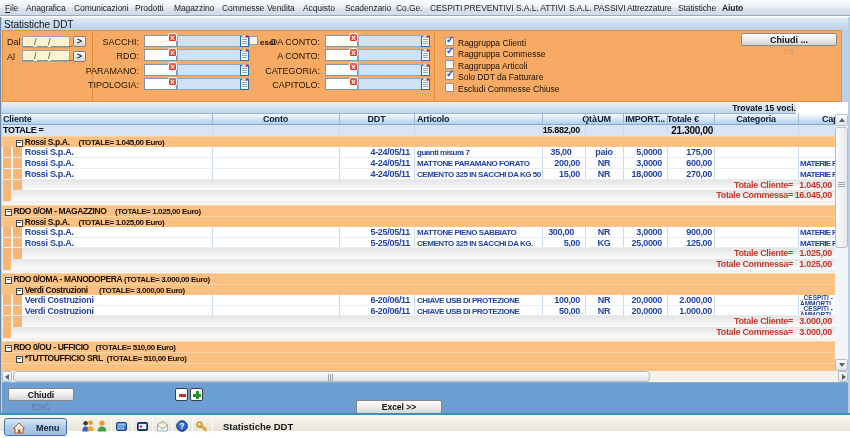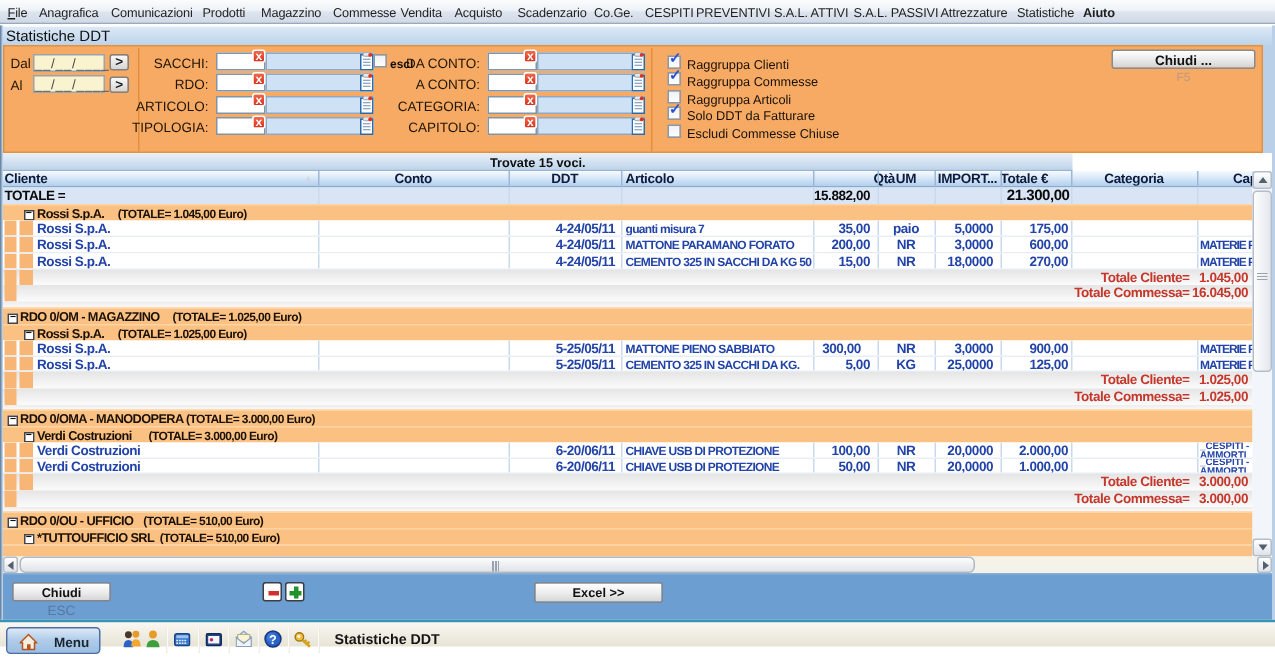--- a/index.html
+++ b/index.html
@@ -26,23 +26,23 @@
   border:1px solid #808080; border-radius:2px; font-size:9px; line-height:9px; text-align:center;
   color:#222; font-weight:bold; }
 .chk { position:absolute; width:9px; height:9px; background:linear-gradient(#eef1f4,#fdfdfd);
   border:1px solid #8a98a8; }
 .chklabel { position:absolute; font-size:8.5px; color:#181008; }
 .checkmark { position:absolute; font-size:10px; color:#2b4fd0; font-weight:bold; line-height:9px; }
 #cercabtn { position:absolute; left:738px; top:2px; width:96px; height:13px;
   background:linear-gradient(#ffffff,#e9e9e9 55%,#d3d3d3); border:1px solid #8a8a8a; border-radius:2px;
   font-size:9px; font-weight:bold; text-align:center; line-height:12px; color:#111; }
 .divline { position:absolute; width:1px; background:#e28f3e; }
-#trovate { left:2px; top:102px; width:713px; height:12px;
+#trovate { left:2px; top:102px; width:794px; height:12px;
   background:linear-gradient(#e9f1f9,#bfd4ea); border-bottom:1px solid #98b4d2;
-  font-size:8.5px; font-weight:bold; color:#101010; text-align:center; line-height:12px; }
+  font-size:8.5px; font-weight:bold; color:#101010; text-align:right; line-height:12px; }
 #thead { left:2px; top:114px; width:846px; height:11px;
   background:linear-gradient(#f6fafd,#dcebfa 40%,#b3cfec); border-bottom:1px solid #8aaccc; }
 #thead span { position:absolute; top:0px; font-size:9px; letter-spacing:-0.2px; font-weight:bold; color:#0d1b3d; line-height:11px; white-space:pre; }
 #thead i.vl { position:absolute; top:0; width:1px; height:11px; background:#9db8d4; }
 .row { position:absolute; left:2px; width:833px; overflow:hidden; }
 .cell { position:absolute; top:0; font-size:9px; letter-spacing:-0.3px; font-weight:bold; line-height:11px; white-space:pre; }
 .art { font-size:8px; letter-spacing:-0.45px; width:126px; overflow:hidden; }
 .blue { color:#2243a8; }
 .cat { font-size:8px; letter-spacing:-0.7px; }
 .r-total { background:#d9e5f5; }
@@ -138,21 +138,21 @@
   <div class="bluebox" style="left:173.5px;top:18px"></div>
   <div class="redx" style="left:165px;top:16.5px">x</div>
   <svg class="abs" style="left:237px;top:18px" width="9" height="12" viewBox="0 0 9 12">
       <rect x="0.5" y="1.5" width="8" height="10" fill="#fff" stroke="#2a6cb0" stroke-width="1"></rect>
       <rect x="2" y="0" width="5" height="2.5" rx="1" fill="#dfe8f2" stroke="#888" stroke-width="0.5"></rect>
       <circle cx="6.8" cy="1.6" r="1.3" fill="#e03020"></circle>
       <line x1="2" y1="4.5" x2="7" y2="4.5" stroke="#6a8db0" stroke-width="0.8"></line>
       <line x1="2" y1="6.5" x2="7" y2="6.5" stroke="#6a8db0" stroke-width="0.8"></line>
       <line x1="2" y1="8.5" x2="7" y2="8.5" stroke="#6a8db0" stroke-width="0.8"></line>
     </svg>
-  <div class="flabel" style="left:52px;top:34.5px;width:84px">ARTICOLO:</div>
+  <div class="flabel" style="left:52px;top:34.5px;width:84px">PARAMANO:</div>
   <div class="winput" style="left:140.5px;top:32.5px"></div>
   <div class="bluebox" style="left:173.5px;top:32.5px"></div>
   <div class="redx" style="left:165px;top:31.0px">x</div>
   <svg class="abs" style="left:237px;top:32.5px" width="9" height="12" viewBox="0 0 9 12">
       <rect x="0.5" y="1.5" width="8" height="10" fill="#fff" stroke="#2a6cb0" stroke-width="1"></rect>
       <rect x="2" y="0" width="5" height="2.5" rx="1" fill="#dfe8f2" stroke="#888" stroke-width="0.5"></rect>
       <circle cx="6.8" cy="1.6" r="1.3" fill="#e03020"></circle>
       <line x1="2" y1="4.5" x2="7" y2="4.5" stroke="#6a8db0" stroke-width="0.8"></line>
       <line x1="2" y1="6.5" x2="7" y2="6.5" stroke="#6a8db0" stroke-width="0.8"></line>
       <line x1="2" y1="8.5" x2="7" y2="8.5" stroke="#6a8db0" stroke-width="0.8"></line>
@@ -269,21 +269,21 @@
       <i class="expander" style="left:13.5px">−</i>
       <span class="cell" style="left:22.7px;color:#1a1005;font-size:8.5px;letter-spacing:-0.4px">Rossi S.p.A.</span>
       <span class="cell" style="left:76.5px;color:#1a1005;font-size:8px;letter-spacing:-0.4px">(TOTALE= 1.045,00 Euro)</span>
     </div>
 <div class="row r-det gridlines" style="top:147px;height:11px">
       <i class="gutA"></i>
       <i class="gutB"></i>
       <span class="cell blue" style="left:22.7px">Rossi S.p.A.</span>
       <span class="cell blue" style="left:337px;width:71px;text-align:right">4-24/05/11</span>
       <span class="cell blue art" style="left:415px">guanti misura 7</span>
-      <span class="cell blue" style="left:540px;width:38px;text-align:right">35,00</span>
+      <span class="cell blue" style="left:540px;width:38px;text-align:center">35,00</span>
       <span class="cell blue" style="left:583px;width:38px;text-align:center">paio</span>
       <span class="cell blue" style="left:621px;width:39px;text-align:right">5,0000</span>
       <span class="cell blue" style="left:665px;width:45px;text-align:right">175,00</span>
     </div>
 <div class="row r-det gridlines" style="top:158px;height:11px">
       <i class="gutA"></i>
       <i class="gutB"></i>
       <span class="cell blue" style="left:22.7px">Rossi S.p.A.</span>
       <span class="cell blue" style="left:337px;width:71px;text-align:right">4-24/05/11</span>
       <span class="cell blue art" style="left:415px">MATTONE PARAMANO FORATO</span>
@@ -442,21 +442,21 @@
 <div class="abs" id="bluebar">
   <div class="bbtn" style="left:6px; top:5px; width:66px; height:13px; line-height:12px;">Chiudi</div>
   <div style="position:absolute; left:6px; top:19px; width:66px; text-align:center; font-size:9px; color:#5379a2;">ESC</div>
   <div class="bbtn" style="left:173px; top:5px; width:13px; height:13px; background:#fff; border-color:#3a3f45;">
       <div style="position:absolute;left:2.8px;top:4.8px;width:7px;height:2.8px;background:#d03030"></div>
     </div>
   <div class="bbtn" style="left:188px; top:5px; width:13px; height:13px; background:#fff; border-color:#3a3f45;">
       <div style="position:absolute;left:2.2px;top:4.8px;width:8px;height:2.8px;background:#22922a"></div>
       <div style="position:absolute;left:4.8px;top:2.2px;width:2.8px;height:8px;background:#22922a"></div>
     </div>
-  <div class="bbtn" style="left:354px; top:5px; width:86px; height:14px; line-height:12px;">Excel &gt;&gt;</div>
+  <div class="bbtn" style="left:354px; top:17px; width:86px; height:14px; line-height:12px;">Excel &gt;&gt;</div>
 </div>
 <div class="abs" id="tealline"></div>
 <div class="abs" id="statusbar">
   <div id="menubtn">
     <svg class="sico" style="left:8px;top:3px" width="12" height="12" viewBox="0 0 12 12">
       <path d="M0.5 6.5 L6 1 L11.5 6.5 L10 6.5 L10 11 L2 11 L2 6.5 Z" fill="#f4ede2" stroke="#b5561d" stroke-width="1"></path>
       <rect x="5" y="7.5" width="2.4" height="3.5" fill="#b5561d"></rect>
     </svg>
     <span>Menu</span>
   </div>

